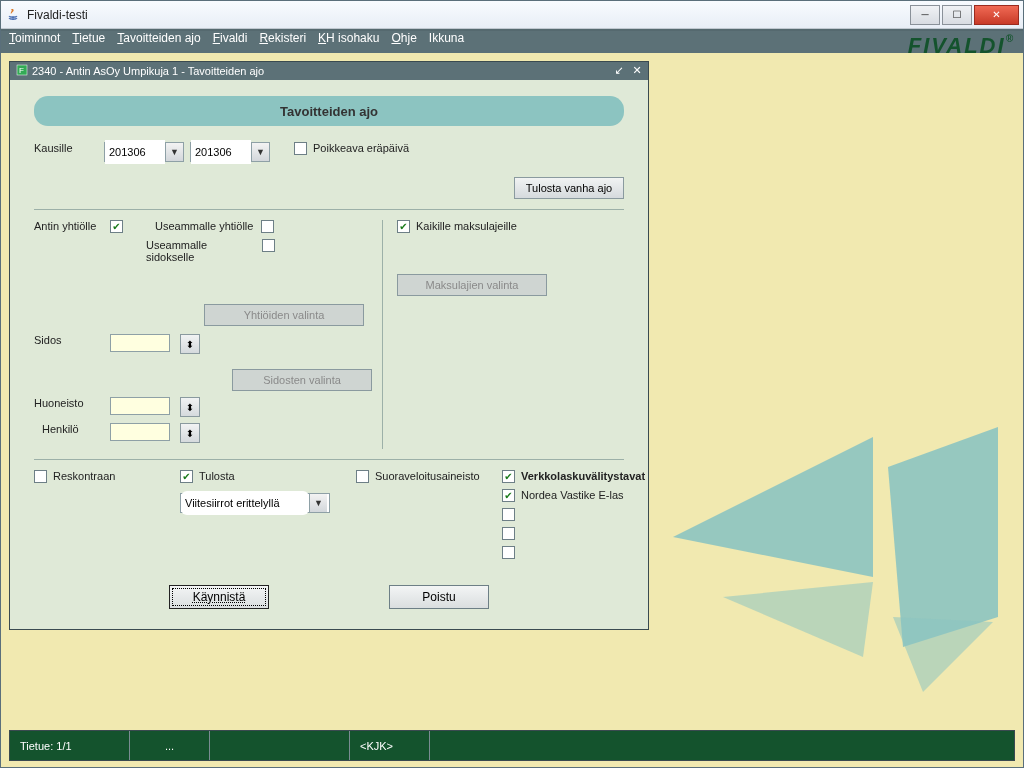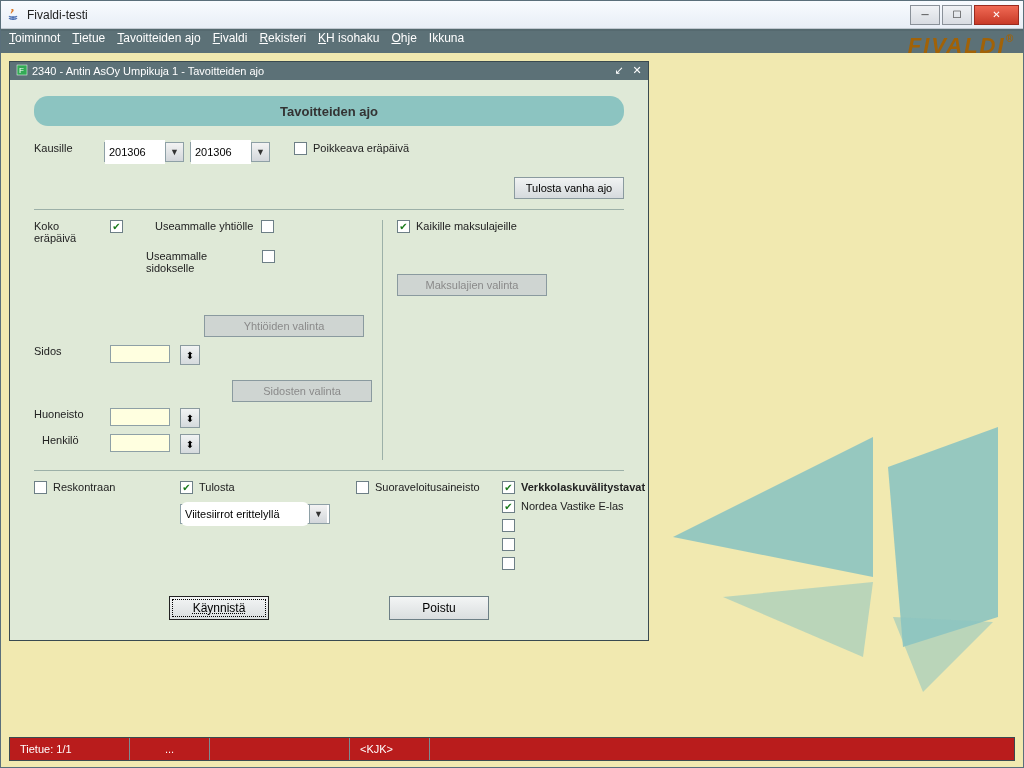--- a/index.html
+++ b/index.html
@@ -10,21 +10,21 @@
   .titlebar .java-icon { width:16px; height:16px; margin-right:6px; display:inline-flex; align-items:center; justify-content:center; }
   .titlebar-title { font-size:12px; color:#222; flex:1; }
   .win-controls { display:flex; gap:2px; }
   .win-btn { width:30px; height:20px; border:1px solid #8a9199; background:linear-gradient(#f0f2f5,#d8dce2); font-size:10px; display:flex;align-items:center;justify-content:center; color:#222; }
   .win-btn.close { background: linear-gradient(#f06a55,#c83a28); color:#fff; border-color:#9a2b1f; width:45px; }
 
   .app-body { background:#f1e9b0; height: calc(100% - 28px); position:relative; padding:0; border-top:2px solid #55696f; }
   .menubar { height:22px; background:#5c7177; display:flex; padding:0 8px; color:#fff; font-size:12px; }
   .menubar .menu-item { margin-right:12px; cursor:default; }
   .menubar .menu-item span.u { text-decoration:underline; }
-  .brand { position:absolute; right:8px; top:2px; font-family: Arial, sans-serif; font-weight:bold; font-style:italic; font-size:22px; color:#a16207; letter-spacing:2px; }
+  .brand { position:absolute; right:8px; top:2px; font-family: Arial, sans-serif; font-weight:bold; font-style:italic; font-size:22px; color:#14532d; letter-spacing:2px; }
   .brand sup { font-size:10px; vertical-align:top; }
 
   .background-deco { position:absolute; right:20px; bottom:60px; width:340px; height:300px; pointer-events:none; }
 
   .content-area { position:relative; height: calc(100% - 22px); }
 
   .inner-window { position:absolute; left:8px; top:8px; width:640px; background:#dfe9d7; border:1px solid #3a4a50; }
   .inner-title { height:18px; background:#5c7177; color:#fff; font-size:11px; display:flex; align-items:center; padding:0 6px; position:relative; }
   .inner-title .inner-controls { position:absolute; right:4px; top:1px; display:flex; gap:4px; }
   .inner-title .inner-controls span { width:14px; height:14px; display:inline-flex; align-items:center; justify-content:center; color:#fff; font-size:11px; }
@@ -51,21 +51,21 @@
   .two-col .left { flex:0 0 58%; padding-right:10px; }
   .two-col .right { flex:1; padding-left:14px; }
 
   .small-input { border:1px solid #8ea0a6; background:#ffffe0; height:18px; width:60px; font-size:11px; padding:0 3px; }
   .step-btn { width:20px; height:20px; border:1px solid #8a9a9f; background:linear-gradient(#f1f3f3,#d5dadd); font-size:10px; display:inline-flex; align-items:center; justify-content:center; margin-left:4px;}
 
   .btn-row { display:flex; justify-content:center; gap:120px; margin-top:20px; }
   .action-btn { border:1px solid #6d7f86; background:linear-gradient(#f3f5f5,#dadedf); font-size:12px; width:100px; height:24px; }
   .action-btn.focused { border:1px solid #222; outline:1px dotted #000; outline-offset:-4px; text-decoration:underline dotted; }
 
-  .statusbar { position:absolute; left:8px; right:8px; bottom:6px; height:24px; background:#b91c1c; color:#fff; font-size:11px; display:flex; align-items:center; border:1px solid #3a4a50; }
+  .statusbar { position:absolute; left:8px; right:8px; bottom:6px; height:31px; background:#14532d; color:#fff; font-size:11px; display:flex; align-items:center; border:1px solid #3a4a50; }
   .statusbar .cell { padding:0 10px; border-right:1px solid #7a8c92; height:100%; display:flex; align-items:center; }
   .statusbar .cell.wide { flex:0 0 120px; }
 </style>
 </head>
 <body>
 
 <div class="window-frame">
   <div class="titlebar">
     <span class="java-icon">
       <svg width="14" height="14" viewBox="0 0 14 14">
@@ -136,21 +136,21 @@
             <span class="label">Poikkeava eräpäivä</span>
             <span style="flex:1;"></span>
             <button class="flat-btn" style="width:110px;">Tulosta vanha ajo</button>
           </div>
 
           <hr class="hr">
 
           <div class="two-col">
             <div class="left">
               <div class="row">
-                <span class="label" style="width:70px;">Koko eräpäivä</span>
+                <span class="label" style="width:70px;">Antin yhtiölle</span>
                 <span class="checkbox checked"></span>
                 <span style="width:20px;"></span>
                 <span class="label" style="width:100px;">Useammalle yhtiölle</span>
                 <span class="checkbox"></span>
               </div>
               <div class="row">
                 <span style="width:106px;"></span>
                 <span class="label" style="width:110px;">Useammalle sidokselle</span>
                 <span class="checkbox"></span>
               </div>

